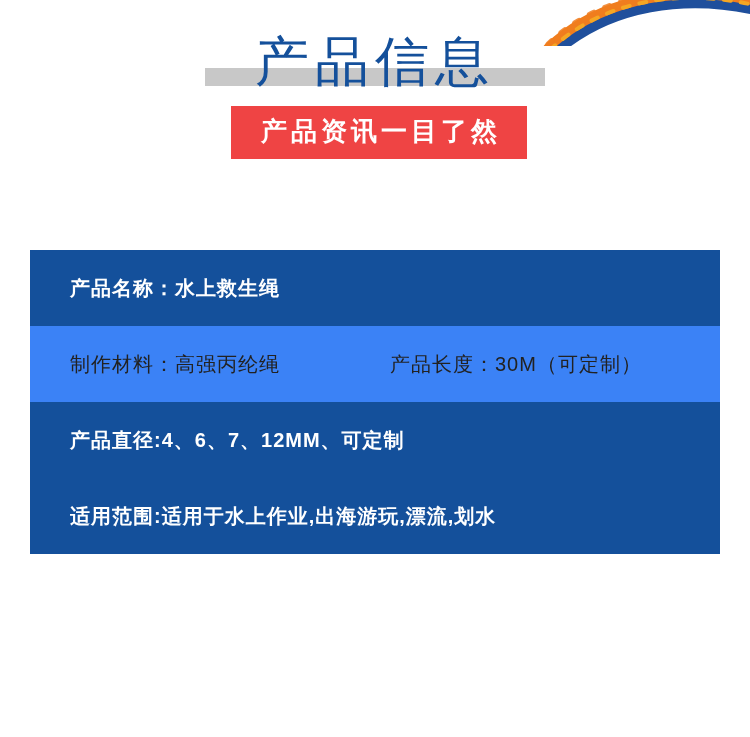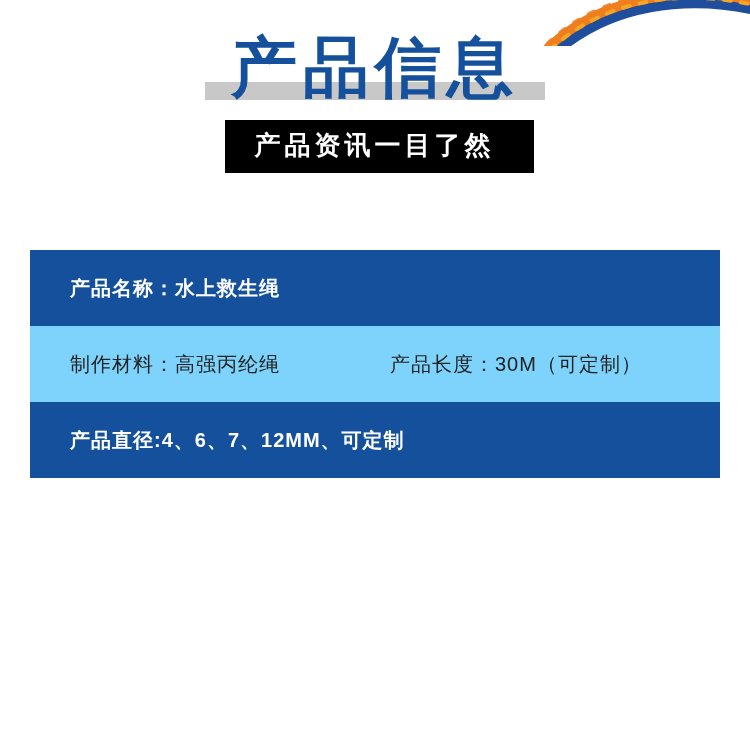--- a/index.html
+++ b/index.html
@@ -45,37 +45,37 @@
     transform: translateX(-50%);
     bottom: 6px;
     width: 340px;
     height: 18px;
     background: #c8c8c8;
     z-index: 0;
   }
   .main-title {
     position: relative;
     z-index: 1;
-    font-size: 66px;
-    font-weight: bold;
+    font-size: 54px;
+    font-weight: normal;
     color: #14509b;
     letter-spacing: 6px;
     line-height: 1.15;
     margin: 0;
     padding: 0 6px;
   }
   .subtitle-bar {
     display: inline-block;
     margin-top: 14px;
-    background: #000000;
+    background: #ef4444;
     color: #ffffff;
     font-size: 26px;
     font-weight: bold;
     letter-spacing: 4px;
-    padding: 8px 39px 10px 30px;
+    padding: 8px 26px 10px 30px;
     margin-left: 8px;
   }
 
   
   .spec-list {
     position: absolute;
     top: 250px;
     left: 30px;
     width: 690px;
   }
@@ -83,21 +83,21 @@
     height: 76px;
     display: flex;
     align-items: center;
     box-sizing: border-box;
   }
   .spec-row.filled {
     background: #14509b;
     color: #ffffff;
   }
   .spec-row.plain {
-    background: #7dd3fc;
+    background: #3b82f6;
     color: #222222;
   }
   .spec-cell {
     font-size: 20px;
     letter-spacing: 1px;
     padding-left: 40px;
     white-space: nowrap;
   }
   .spec-row.filled .spec-cell {
     font-weight: bold;
@@ -145,14 +145,17 @@
   <div class="spec-row plain">
     <span class="spec-cell">制作材料：高强丙纶绳</span>
     <span class="spec-cell second">产品长度：30M（可定制）</span>
   </div>
 
   <div class="spec-row filled">
     <span class="spec-cell">产品直径:4、6、7、12MM、可定制</span>
   </div>
 
 
+  <div class="spec-row filled">
+    <span class="spec-cell">适用范围:适用于水上作业,出海游玩,漂流,划水</span>
+  </div>
 
 </div>
 
 </body></html>

